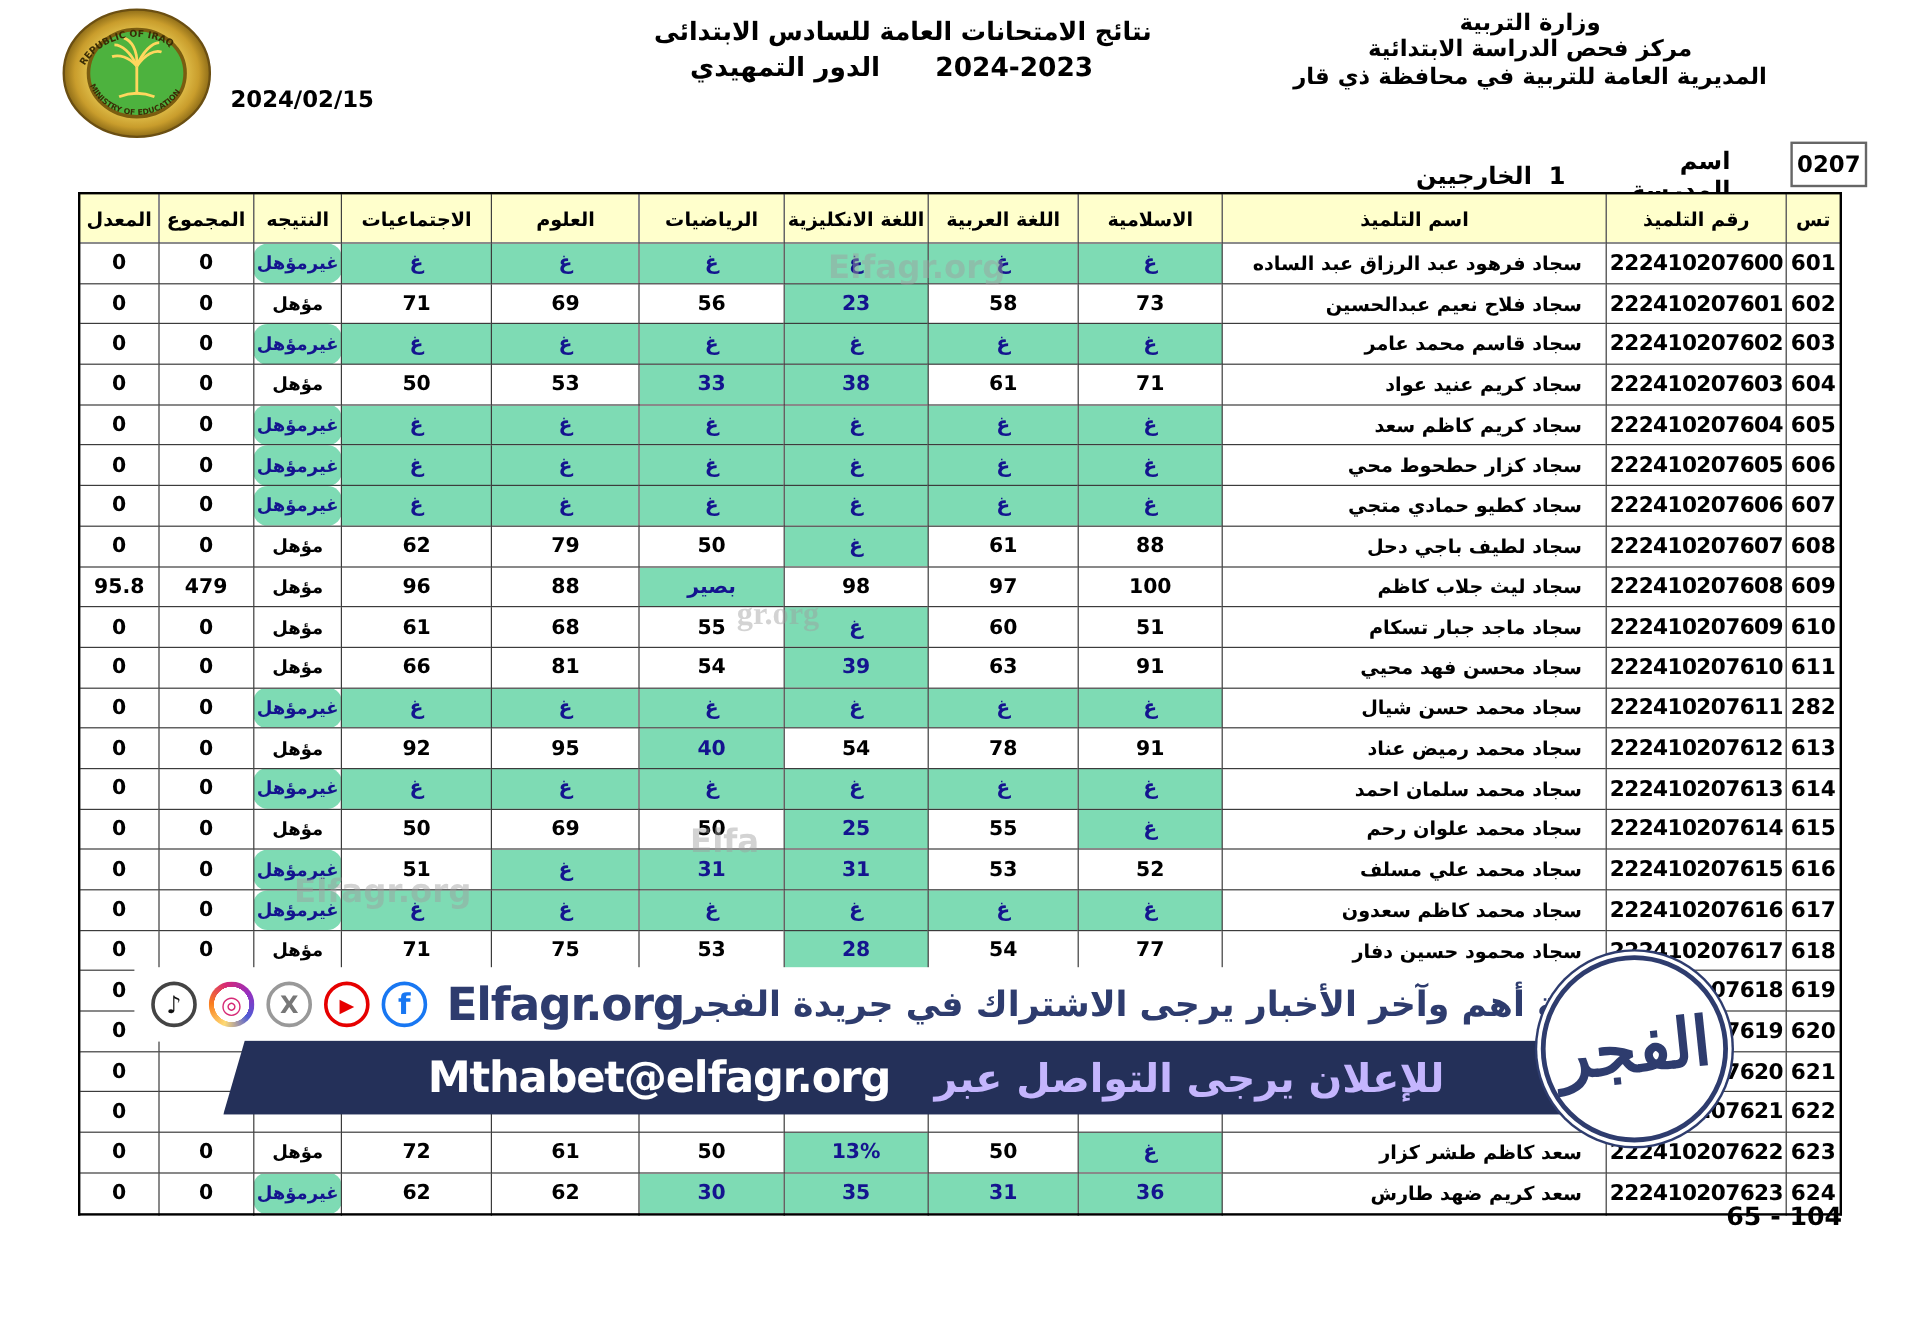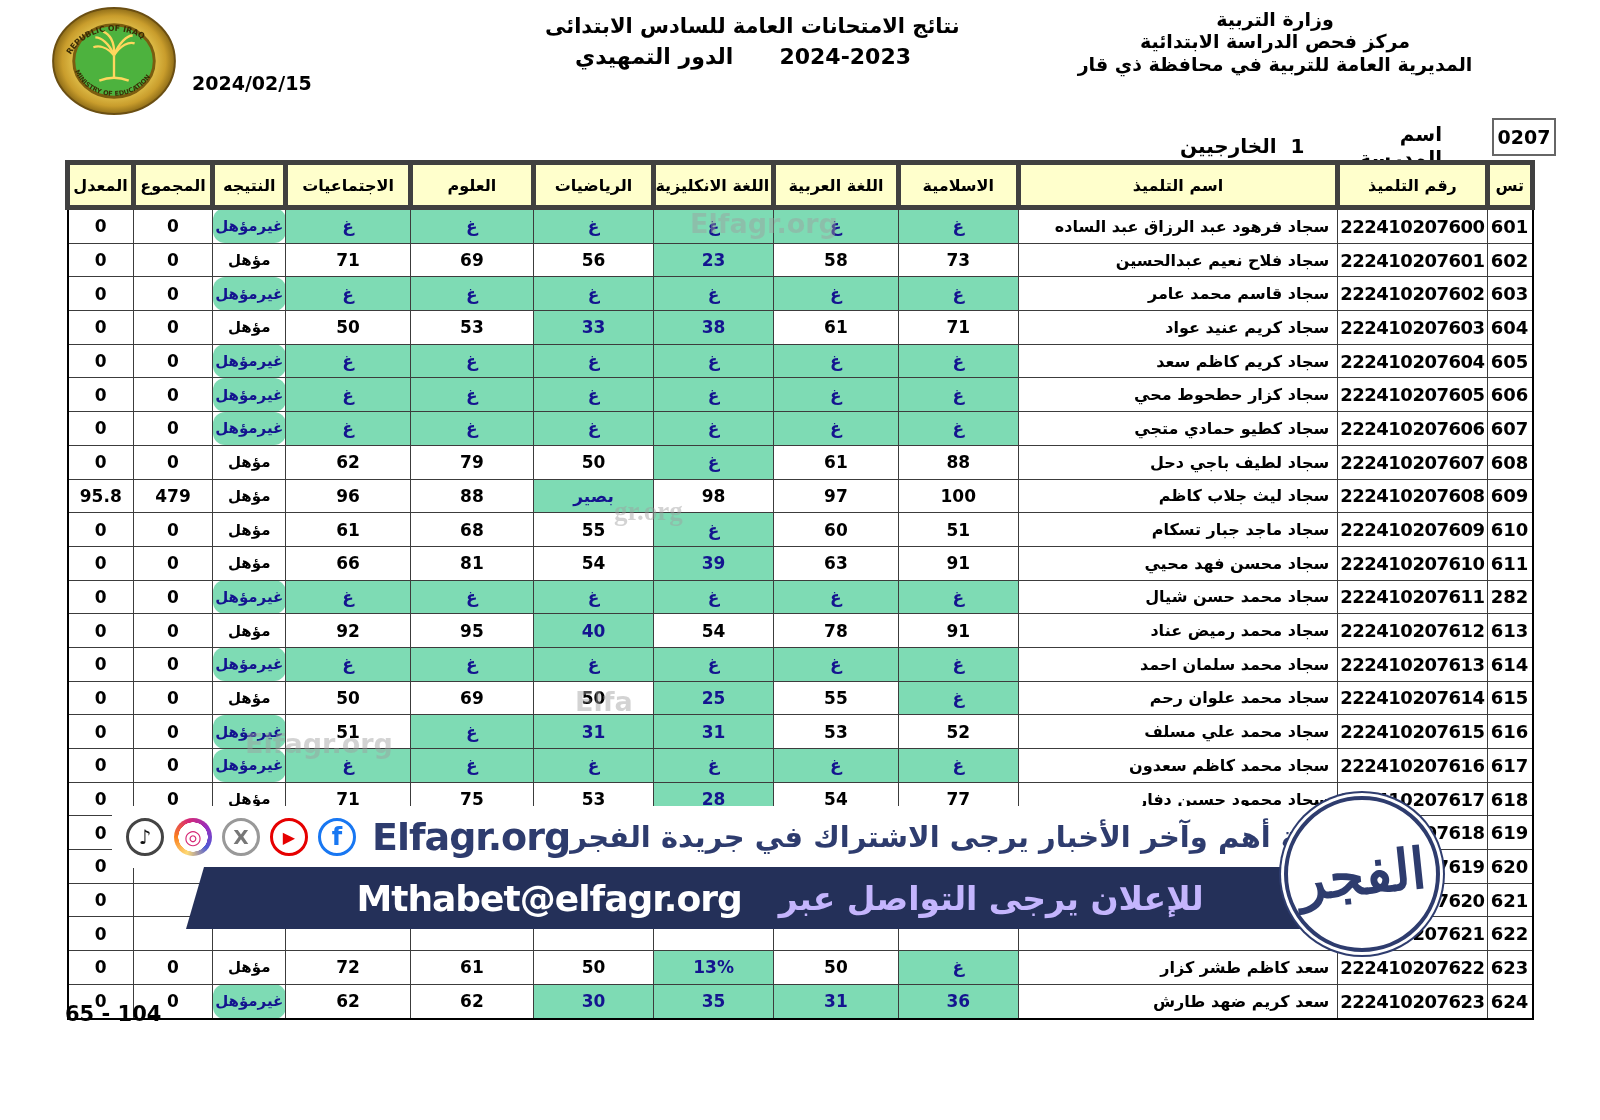--- a/index.html
+++ b/index.html
@@ -13,25 +13,25 @@
   .title-line2{display:flex;justify-content:space-between;padding:6px 14px 0 30px;font-size:22px;}
   .ministry{position:absolute;left:1050px;top:8px;width:450px;text-align:center;
             font-weight:bold;font-size:19px;line-height:1.18;direction:rtl;}
   .school-row{position:absolute;left:1180px;top:122px;width:262px;display:flex;direction:rtl;
               gap:14px;font-size:20px;font-weight:bold;align-items:center;justify-content:flex-start;}
   .school-code{position:absolute;left:1452px;top:118px;width:60px;height:34px;border:2px solid #666;
                display:flex;align-items:center;justify-content:center;font-size:19px;font-weight:bold;margin-left:40px;}
   
   table.results{position:absolute;left:65px;top:160px;width:1470px;border-collapse:collapse;
                 direction:rtl;font-weight:bold;border:2px solid #000;table-layout:fixed;}
-  .results th{background:#ffffcc;border:5px solid #404040;height:40px;font-size:16px;
+  .results th{background:#ffffcc;border:1px solid #404040;height:40px;font-size:16px;
               white-space:nowrap;overflow:hidden;padding:0 2px;}
   .results td{border:1px solid #3c3c3c;height:32.7px;text-align:center;font-size:17px;
               padding:0;white-space:nowrap;overflow:hidden;}
-  .results td.c-name{text-align:right;padding-right:8px;font-size:16px;}
+  .results td.c-name{text-align:right;padding-right:20px;font-size:16px;}
   .results td.c-id{font-size:18px;letter-spacing:-0.5px;}
   .results td.c-seq{font-size:18px;}
   .results td.c-result{font-size:15px;border-radius:12px;}
   .results td.hl{background:#7edbb4;color:#14148f;}
   
   .wm{position:absolute;color:#9f9f9f;opacity:.45;font-weight:bold;font-size:27px;
       pointer-events:none;z-index:3;}
   
   .banner-strip{position:absolute;left:112px;top:806px;width:1255px;height:62px;background:#ffffff;
                 z-index:5;display:flex;align-items:center;padding-left:14px;box-sizing:border-box;}
@@ -51,21 +51,21 @@
            z-index:6;display:flex;align-items:center;justify-content:center;gap:37px;
            clip-path:polygon(18px 0,100% 0,100% 100%,0 100%);}
   .email{font-size:36px;font-weight:bold;color:#fff;letter-spacing:-1px;}
   .btxt{font-size:33px;font-weight:bold;color:#c4b5fd;direction:rtl;white-space:nowrap;}
   .fajr-logo{position:absolute;left:1284px;top:796px;width:148px;height:148px;border-radius:50%;
              background:#fff;border:4px solid #2e3c6e;box-shadow:0 0 0 3px #fff,0 0 0 5px #2e3c6e;
              z-index:7;display:flex;align-items:center;justify-content:center;}
   .fajr-logo span{font-size:56px;font-weight:bold;color:#2e3c6e;transform:rotate(-6deg);
                   font-family:"DejaVu Serif",serif;}
   
-  .pagefoot{position:absolute;left:65px;top:1002px;width:1470px;text-align:left;
+  .pagefoot{position:absolute;left:65px;top:1002px;width:1470px;text-align:right;
             font-size:21px;font-weight:bold;}
 </style>
 </head>
 <body>
 
 <div class="page">
 
   <svg class="seal" width="128" height="110" viewBox="0 0 130 112">
     <defs>
       <path id="arcTop" d="M 16,62 A 50,46 0 0 1 114,62" fill="none"></path>

